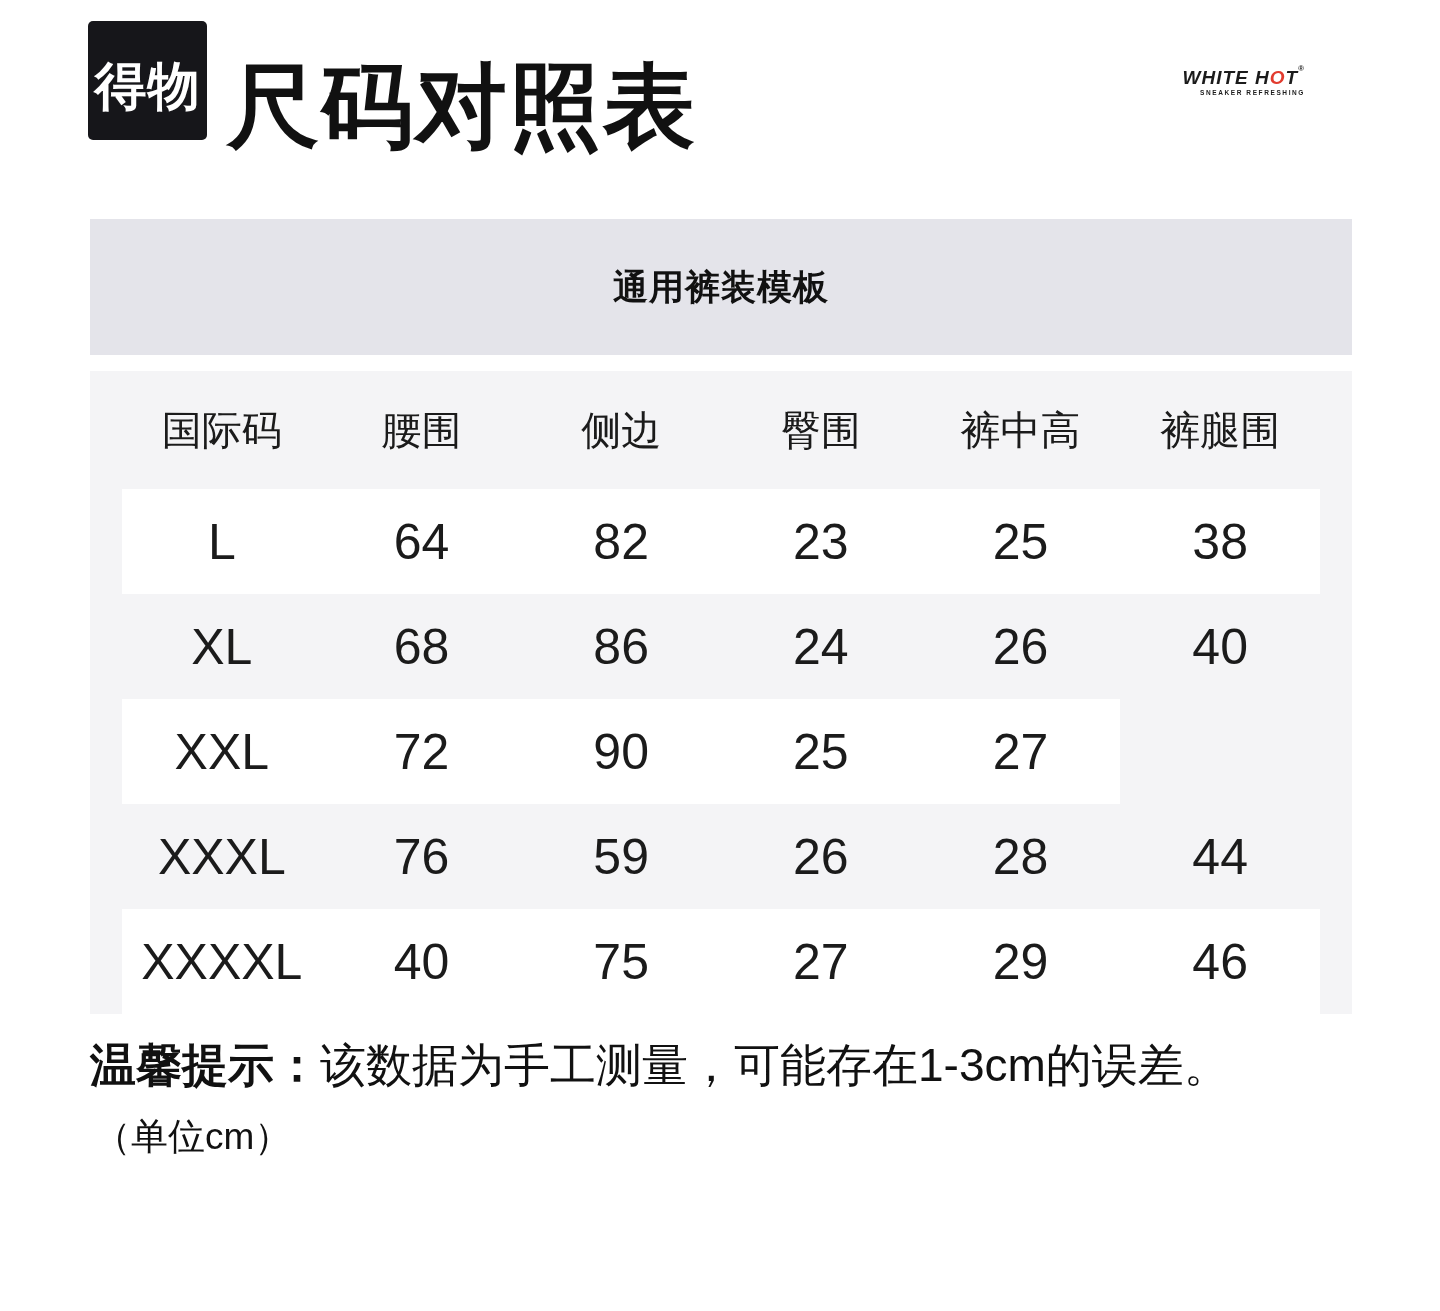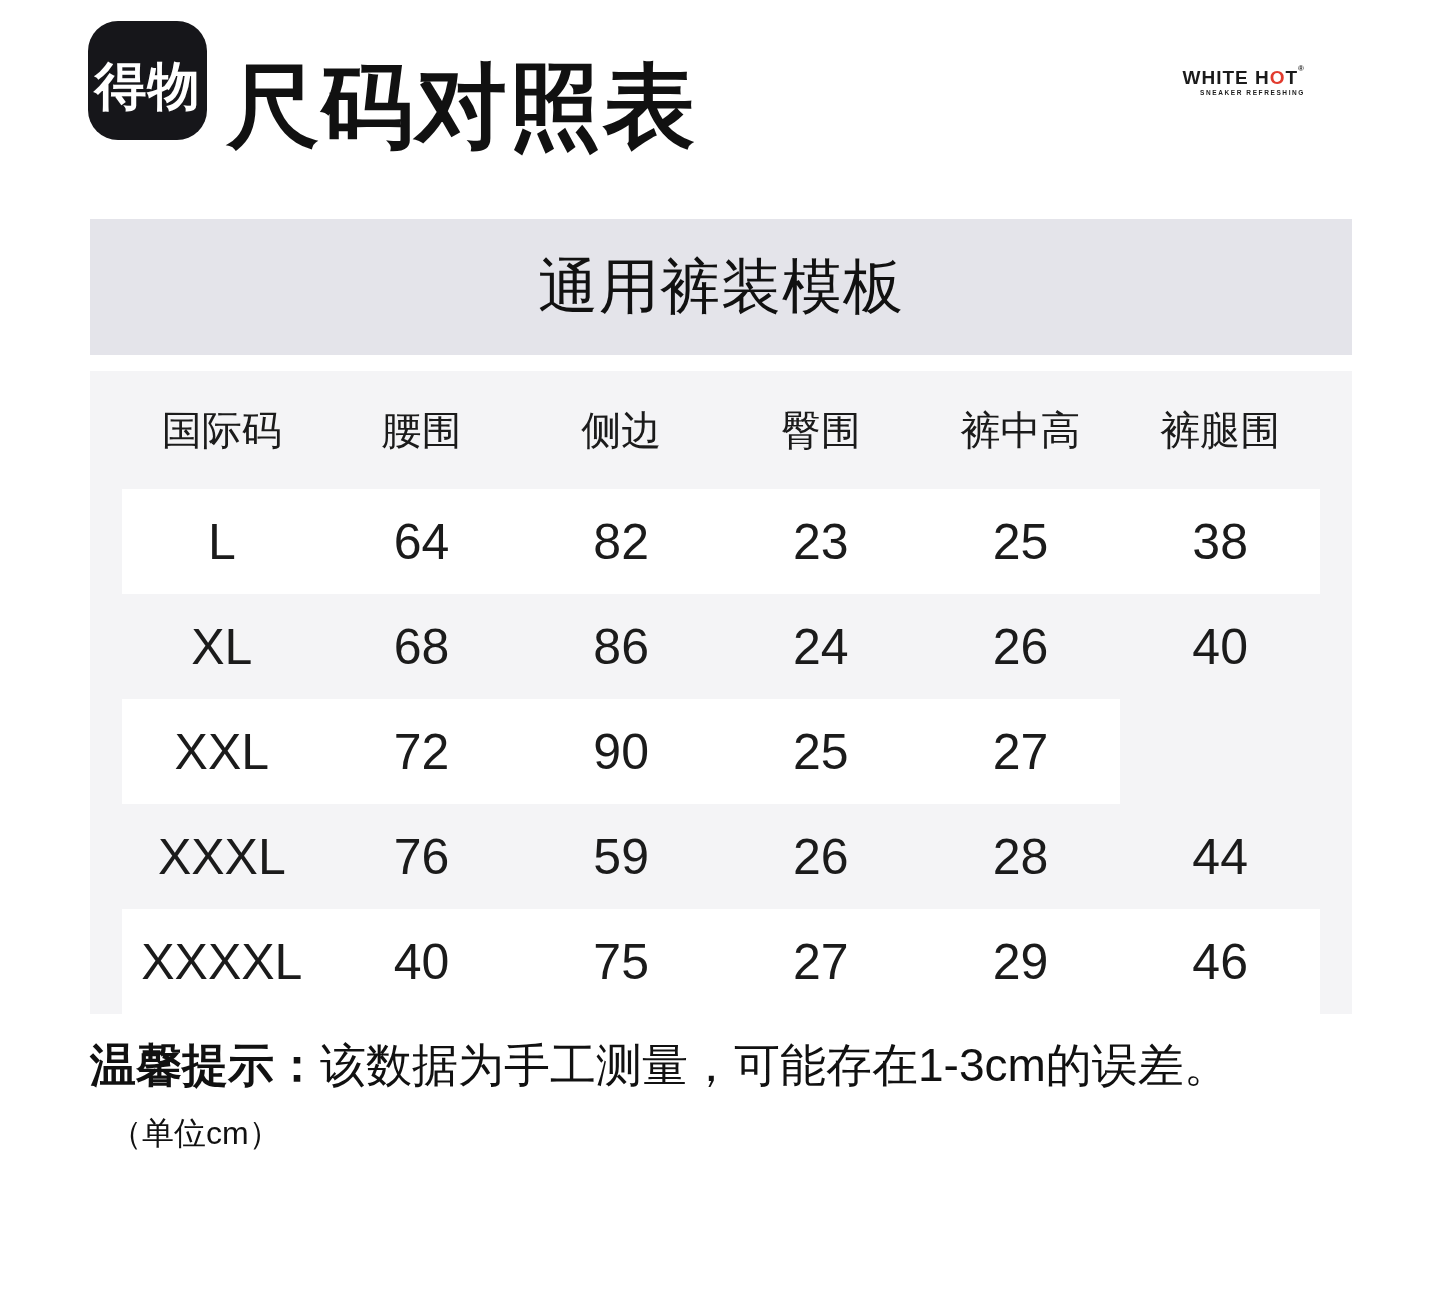--- a/index.html
+++ b/index.html
@@ -18,21 +18,21 @@
   }
 
   
   .dewu-logo {
     position: absolute;
     left: 88px;
     top: 21px;
     width: 119px;
     height: 119px;
     background: #16161a;
-    border-radius: 30px;
+    border-radius: 5px;
     display: flex;
     align-items: center;
     justify-content: center;
   }
   .dewu-logo-text {
     color: #ffffff;
     font-size: 52px;
     font-weight: 700;
     letter-spacing: 1px;
     transform: translateY(6px);
@@ -54,20 +54,21 @@
     top: 68px;
     text-align: right;
   }
   .brand-main {
     font-size: 19px;
     font-weight: 800;
     letter-spacing: 1px;
     color: #1b1b1b;
     white-space: nowrap;
     line-height: 1;
+    font-style: italic;
   }
   .brand-o { color: #e23b2e; }
   .brand-reg {
     font-size: 8px;
     font-weight: 700;
     vertical-align: top;
     position: relative;
     top: -3px;
   }
   .brand-tagline {
@@ -86,22 +87,22 @@
     left: 90px;
     top: 219px;
     width: 1262px;
     height: 136px;
     background: #e4e4ea;
     display: flex;
     align-items: center;
     justify-content: center;
   }
   .banner-title {
-    font-size: 60px;
-    font-weight: 400;
+    font-size: 35px;
+    font-weight: 700;
     color: #111111;
     letter-spacing: 1px;
   }
 
   
   .size-table {
     position: absolute;
     left: 90px;
     top: 371px;
     width: 1262px;
@@ -142,22 +143,22 @@
     color: #111111;
   }
   .note-line1 {
     font-size: 46px;
     line-height: 1.35;
     white-space: nowrap;
   }
   .note-label { font-weight: 700; }
   .note-line2 {
     margin-top: 16px;
-    margin-left: 20px;
-    font-size: 32px;
+    margin-left: 4px;
+    font-size: 37px;
     line-height: 1.35;
   }
 </style>
 </head>
 <body>
 
 <div class="page">
 
   <div class="dewu-logo">
     <span class="dewu-logo-text">得物</span>

